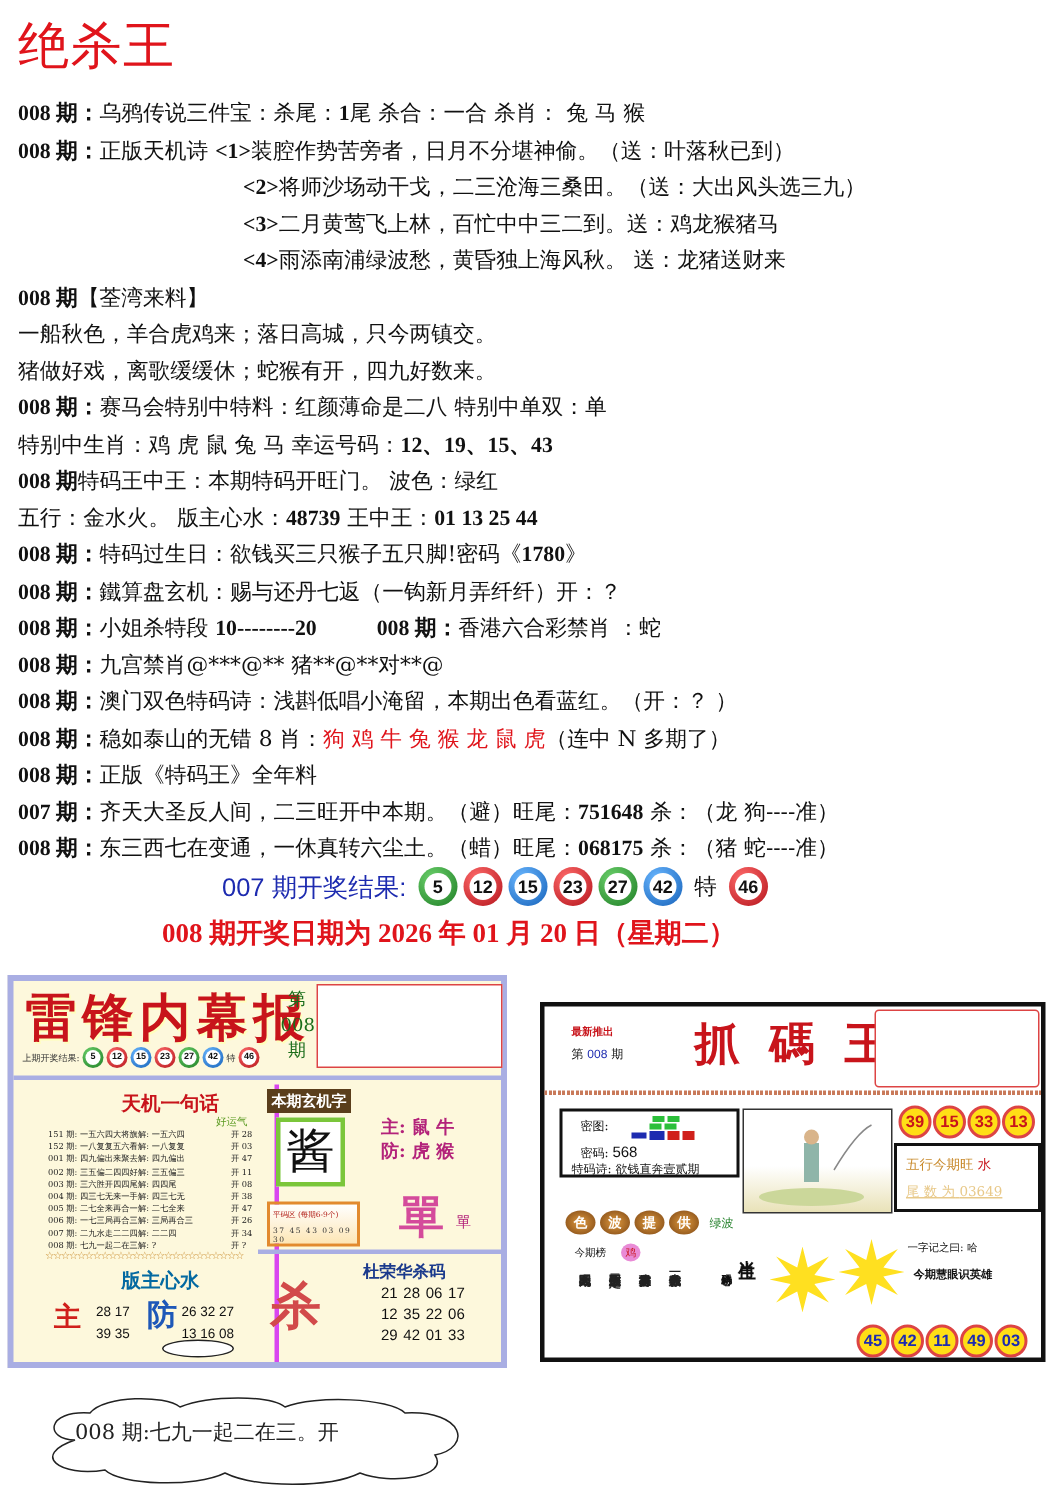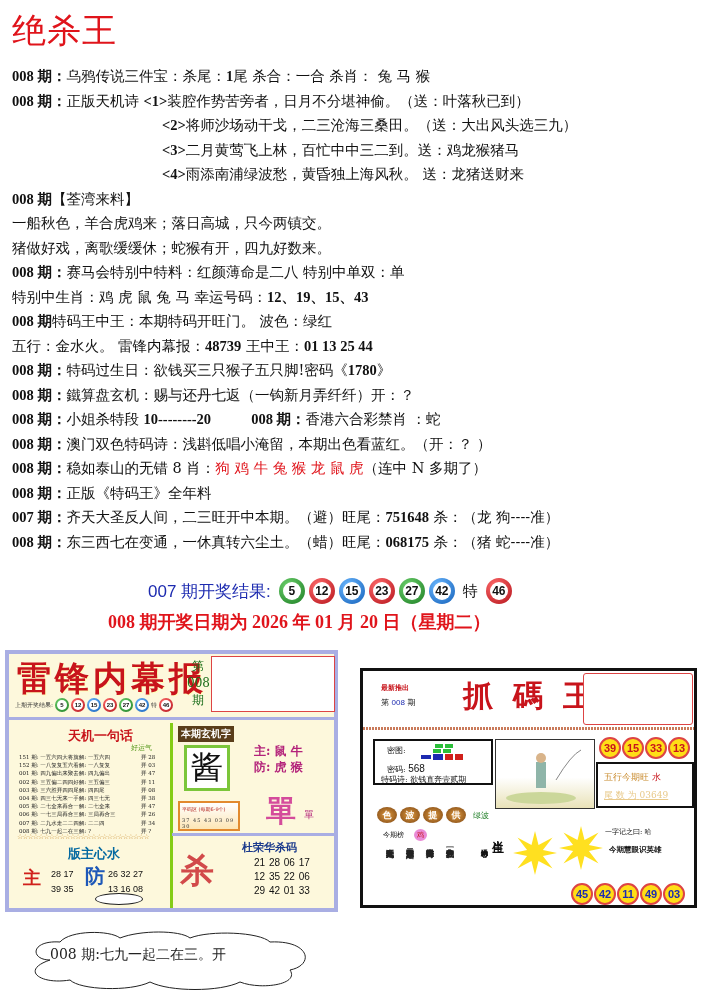--- a/index.html
+++ b/index.html
@@ -30,21 +30,21 @@
   
   .left-panel { position: absolute; left: 5px; top: 650px; width: 333px; height: 262px; background: #fdf8dc; border: 4px solid #a9aee3; }
   .lp-header { position: absolute; left: 0; top: 0; width: 100%; height: 66px; border-bottom: 3px solid #a9aee3; }
   .lp-title { position: absolute; left: 8px; top: 2px; font-size: 34px; color: #c8141b; font-weight: bold; letter-spacing: 4px; text-shadow: 1px 1px 0 #ffb; font-family: "DejaVu Serif", serif; }
   .lp-prev { position: absolute; left: 6px; top: 44px; display: flex; align-items: center; gap: 2px; font-size: 6px; color: #333; }
   .lp-prev .ball { width: 14px; height: 14px; font-size: 6px; }
   .lp-prev .ball::before { inset: 2px; }
   .lp-issue { position: absolute; left: 178px; top: 4px; width: 22px; font-size: 12px; line-height: 17px; color: #1a6d1a; text-align: center; }
   .lp-whitebox { position: absolute; left: 202px; top: 2px; width: 124px; height: 56px; background: #fff; border: 1px solid #d44; }
 
-  .lp-left { position: absolute; left: 4px; top: 69px; width: 160px; height: 185px; border-right: 3px solid #84cc16; }
+  .lp-left { position: absolute; left: 17px; top: 69px; width: 160px; height: 185px; border-right: 3px solid #d946ef; }
   .lp-sub-title { position: absolute; left: 55px; top: 4px; font-size: 13px; color: #c8141b; font-weight: bold; }
   .lp-sign { position: absolute; left: 118px; top: 20px; font-size: 7px; color: #5b9b22; }
   .lp-rows { position: absolute; left: 6px; top: 30px; width: 150px; }
   .lp-row { font-size: 5.5px; height: 8.2px; line-height: 8.2px; display: flex; white-space: nowrap; color: #222; }
   .lp-row .c1 { width: 60px; }
   .lp-row .c2 { width: 62px; }
   .lp-stars { position: absolute; left: 4px; top: 110px; font-size: 7px; color: #c98b2e; letter-spacing: -1px; white-space: nowrap; overflow: hidden; width: 150px; }
   .lp-heart-title { position: absolute; left: 55px; top: 122px; font-size: 13px; color: #0369a1; font-weight: bold; }
   .lp-zhu { position: absolute; left: 10px; top: 143px; font-size: 18px; color: #d0201b; font-weight: bold; }
   .lp-zhu-nums { position: absolute; left: 38px; top: 144px; font-size: 9px; line-height: 15px; font-family: "Liberation Sans", sans-serif; }
@@ -112,24 +112,25 @@
     <div class="line"><b>008 期：</b><span>正版天机诗    </span><b>&lt;1&gt;</b><span>装腔作势苦旁者，日月不分堪神偷。（送：叶落秋已到）</span></div>
     <div class="line indent"><b>&lt;2&gt;</b><span>将师沙场动干戈，二三沧海三桑田。（送：大出风头选三九）</span></div>
     <div class="line indent"><b>&lt;3&gt;</b><span>二月黄莺飞上林，百忙中中三二到。送：鸡龙猴猪马</span></div>
     <div class="line indent"><b>&lt;4&gt;</b><span>雨添南浦绿波愁，黄昏独上海风秋。 送：龙猪送财来</span></div>
     <div class="line"><b>008 期</b><span>【荃湾来料】</span></div>
     <div class="line"><span>一船秋色，羊合虎鸡来；落日高城，只今两镇交。</span></div>
     <div class="line"><span>猪做好戏，离歌缓缓休；蛇猴有开，四九好数来。</span></div>
     <div class="line"><b>008 期：</b><span>赛马会特别中特料：红颜薄命是二八  特别中单双：单</span></div>
     <div class="line"><span>特别中生肖：鸡  虎  鼠  兔  马  幸运号码：</span><b>12、19、15、43</b></div>
     <div class="line"><b>008 期</b><span>特码王中王：本期特码开旺门。  波色：绿红</span></div>
-    <div class="line"><span>五行：金水火。  雷锋内幕报：</span><b>48739</b><span>  王中王：</span><b>01 13 25 44</b></div>
+    <div class="line"><span>五行：金水火。  版主心水：</span><b>48739</b><span>  王中王：</span><b>01 13 25 44</b></div>
     <div class="line"><b>008 期：</b><span>特码过生日：欲钱买三只猴子五只脚!密码《</span><b>1780</b><span>》</span></div>
     <div class="line"><b>008 期：</b><span>鐵算盘玄机：赐与还丹七返（一钩新月弄纤纤）开：？</span></div>
     <div class="line"><b>008 期：</b><span>小姐杀特段 </span><b>10--------20</b><span class="gap"></span><b>008 期：</b><span>香港六合彩禁肖  ：蛇</span></div>
+    <div class="line"><b>008 期：</b><span>九宫禁肖@***@**  猪**@**对**@</span></div>
     <div class="line"><b>008 期：</b><span>澳门双色特码诗：浅斟低唱小淹留，本期出色看蓝红。（开：？ ）</span></div>
     <div class="line"><b>008 期：</b><span>稳如泰山的无错 8 肖：</span><span class="red">狗 鸡 牛 兔 猴 龙 鼠 虎</span><span>（连中 N 多期了）</span></div>
     <div class="line"><b>008 期：</b><span>正版《特码王》全年料</span></div>
     <div class="line"><b>007 期：</b><span>齐天大圣反人间，二三旺开中本期。（避）旺尾：</span><b>751648</b><span> 杀：（龙   狗----准）</span></div>
     <div class="line"><b>008 期：</b><span>东三西七在变通，一休真转六尘土。（蜡）旺尾：</span><b>068175</b><span> 杀：（猪   蛇----准）</span></div>
   </div>
 
 <div class="result-row">
   <span class="result-label">007 期开奖结果:</span>
   <div class="ball green">

